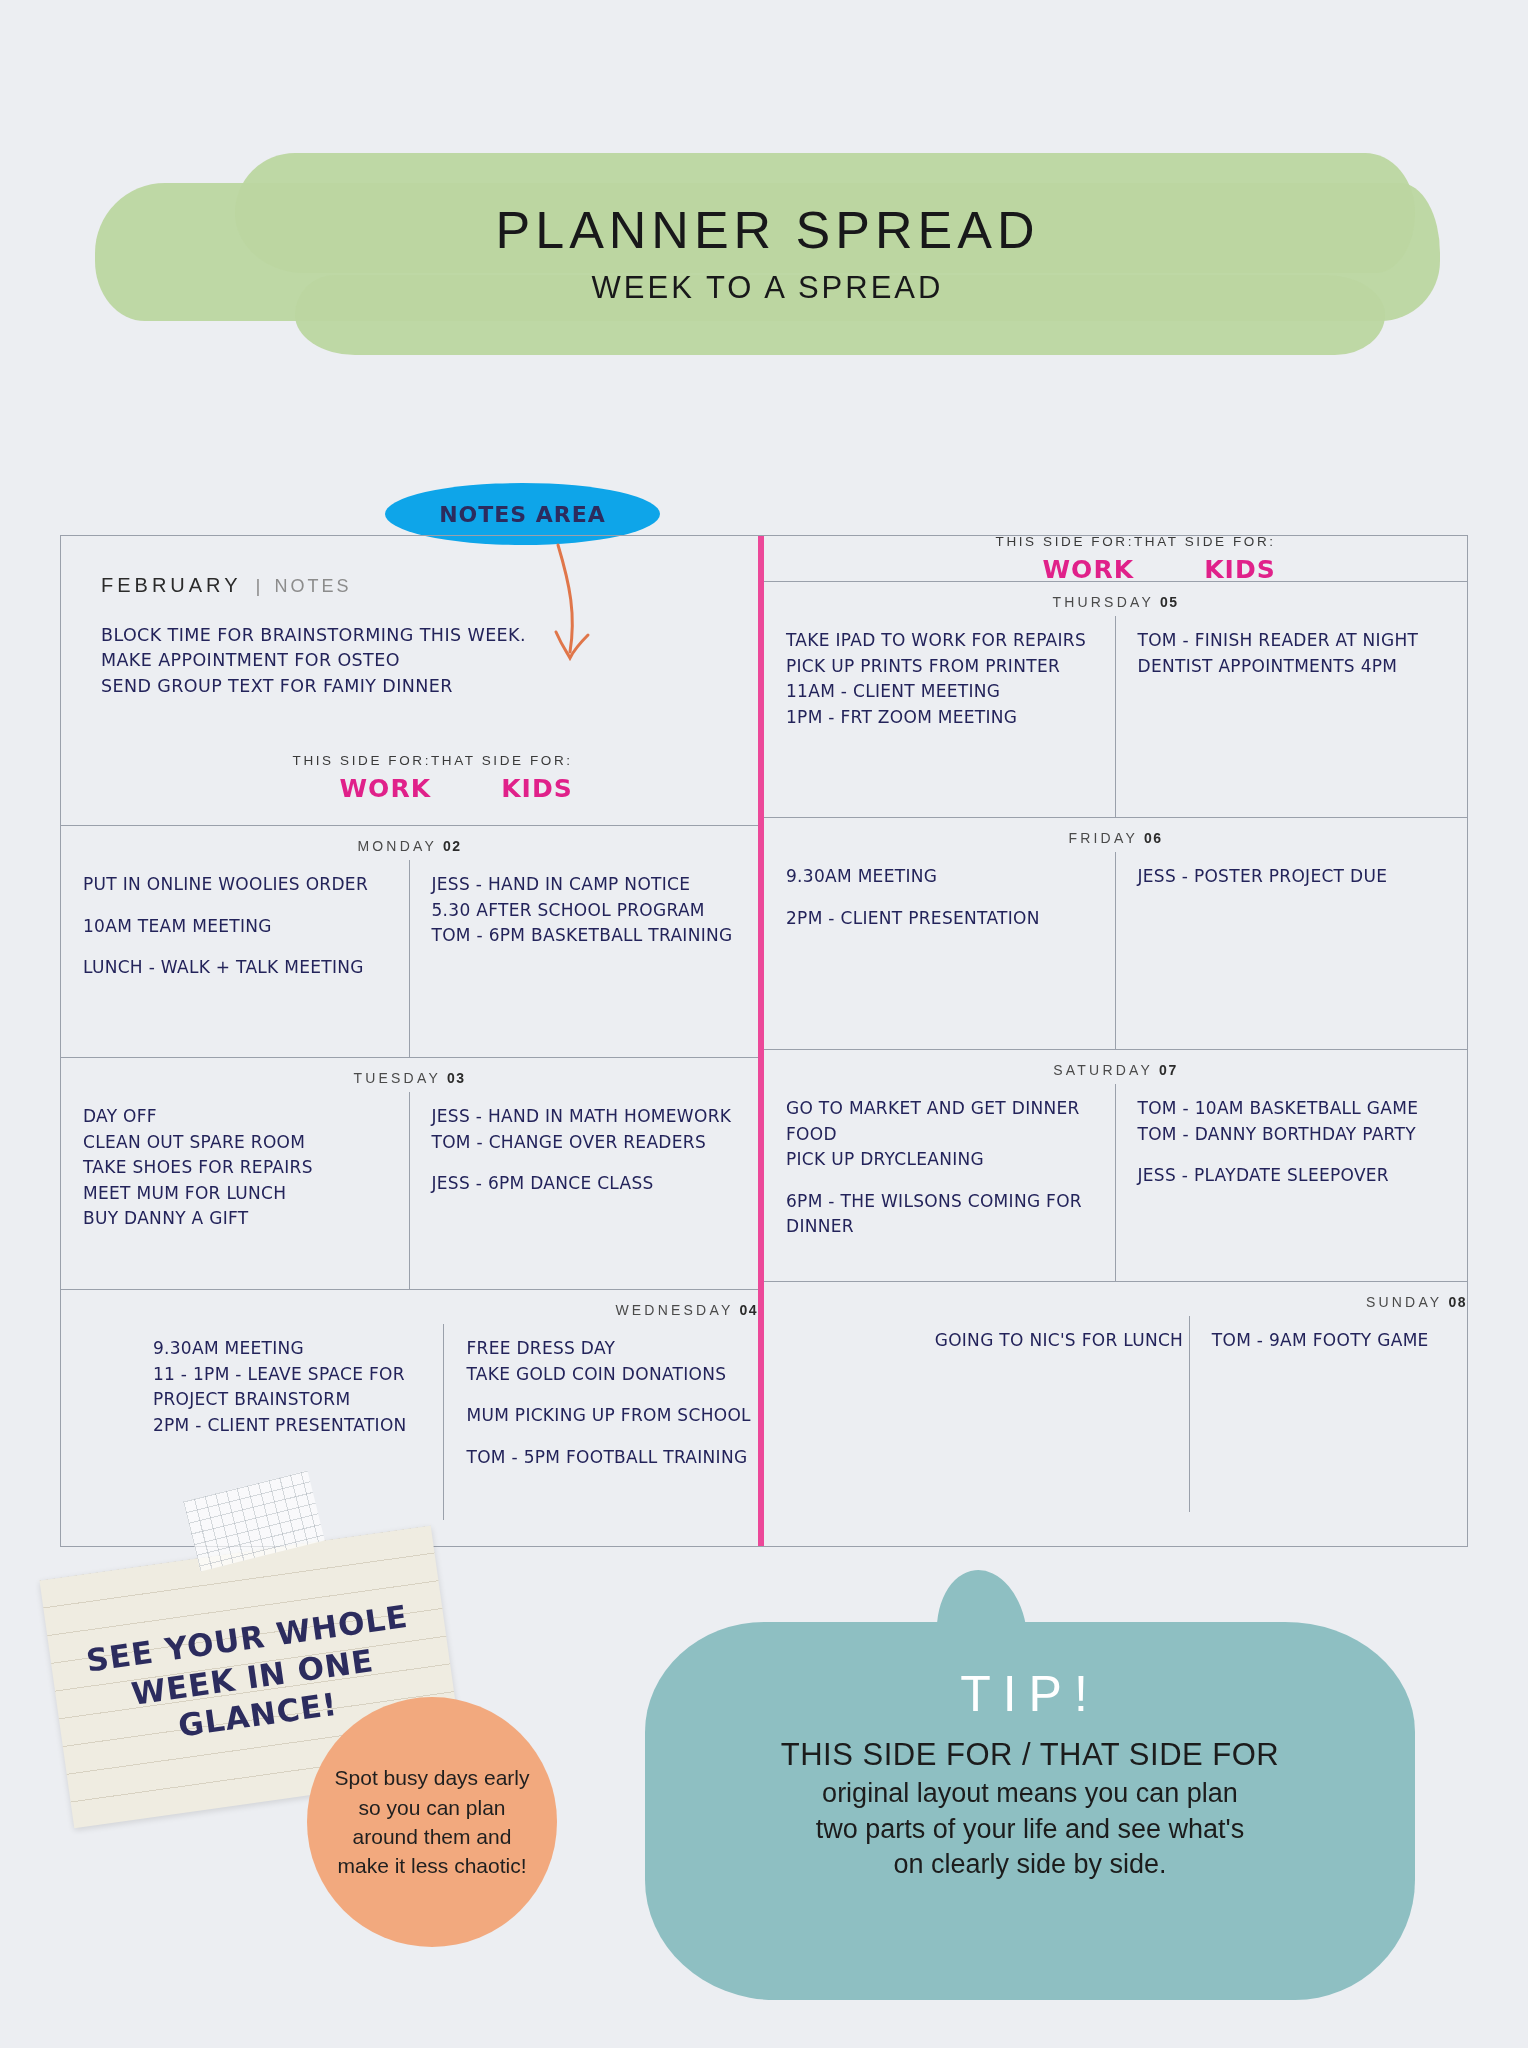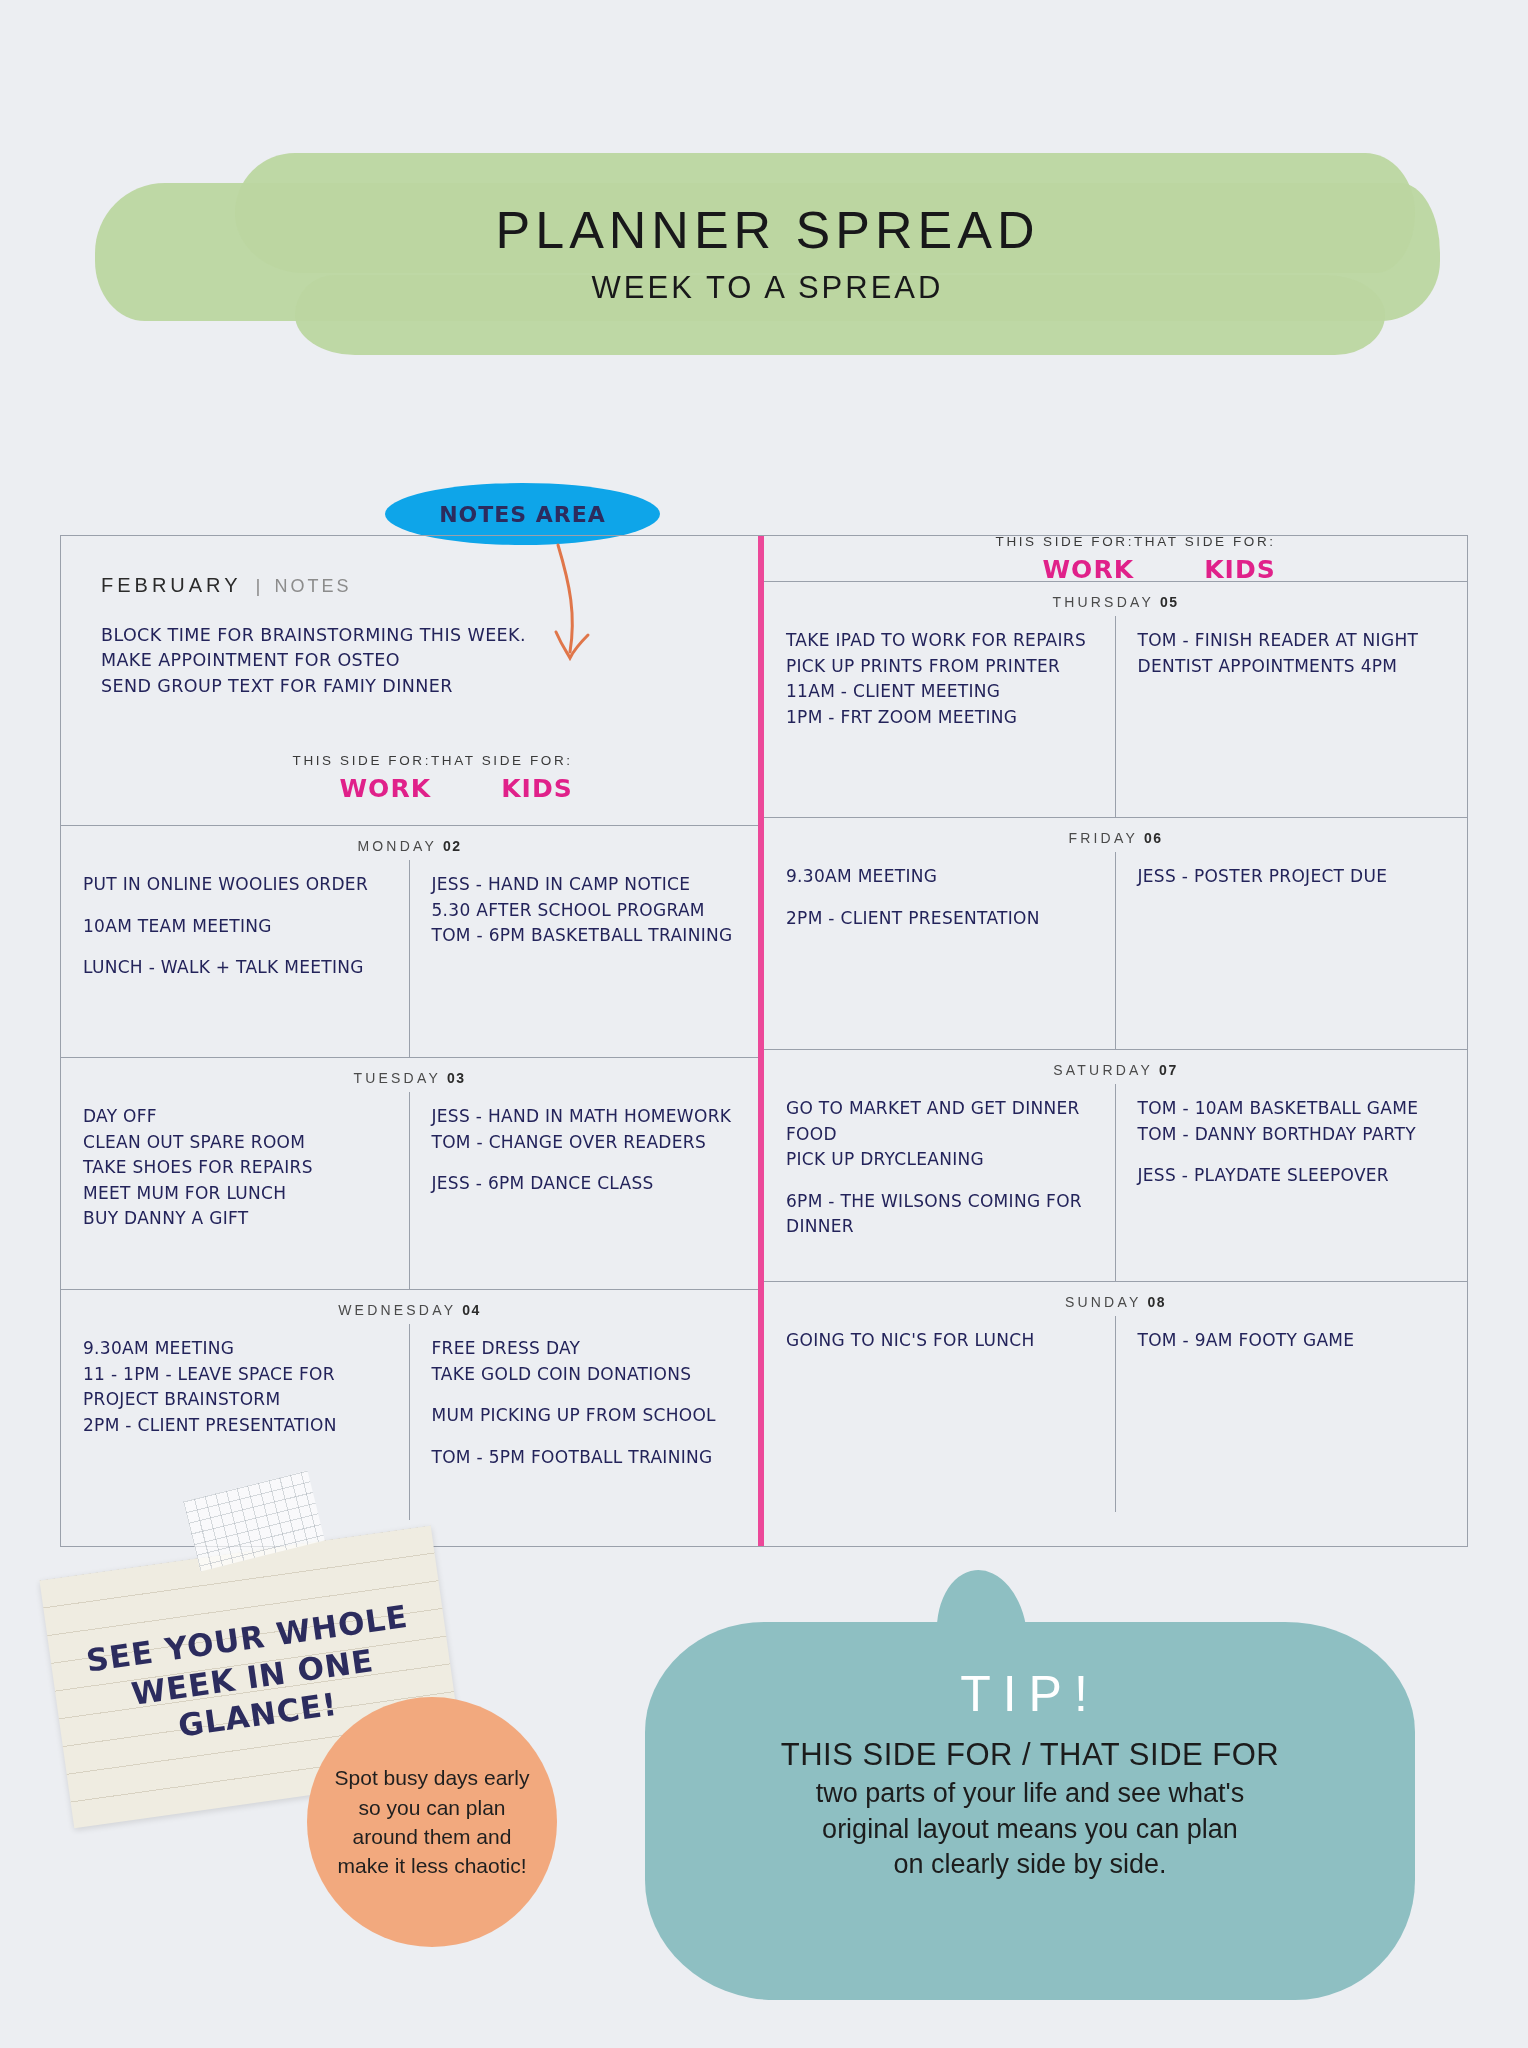--- a/index.html
+++ b/index.html
@@ -216,21 +216,21 @@
     font-size: 17px;
     line-height: 1.5;
     color: #23235a;
     letter-spacing: 0.3px;
     white-space: nowrap;
   }
   .entry.gap { margin-top: 16px; }
 
   .h-thursday { height: 236px; }
   .h-day { height: 232px; }
-  .h-day-last { height: 230px; }
+  .h-day-last { height: 230px; align-items: flex-end; }
 
   
   #note-card {
     position: absolute;
     left: 55px;
     top: 1552px;
     width: 395px;
     height: 250px;
     background: #efece1;
     transform: rotate(-8deg);
@@ -544,17 +544,17 @@
 <div id="orange-circle">
   <div id="orange-circle-text">Spot busy days early so you can plan around them and make it less chaotic!</div>
 </div>
 
 <div id="tip-bubble">
   <div id="tip-tail"></div>
   <div id="tip-body"></div>
   <div id="tip-word">TIP!</div>
   <div id="tip-lines">
     <span class="tip-strong">THIS SIDE FOR / THAT SIDE FOR</span>
+    <span class="tip-text">original layout means you can plan</span>
     <span class="tip-text">two parts of your life and see what's</span>
-    <span class="tip-text">original layout means you can plan</span>
     <span class="tip-text">on clearly side by side.</span>
   </div>
 </div>
 
 </body></html>

